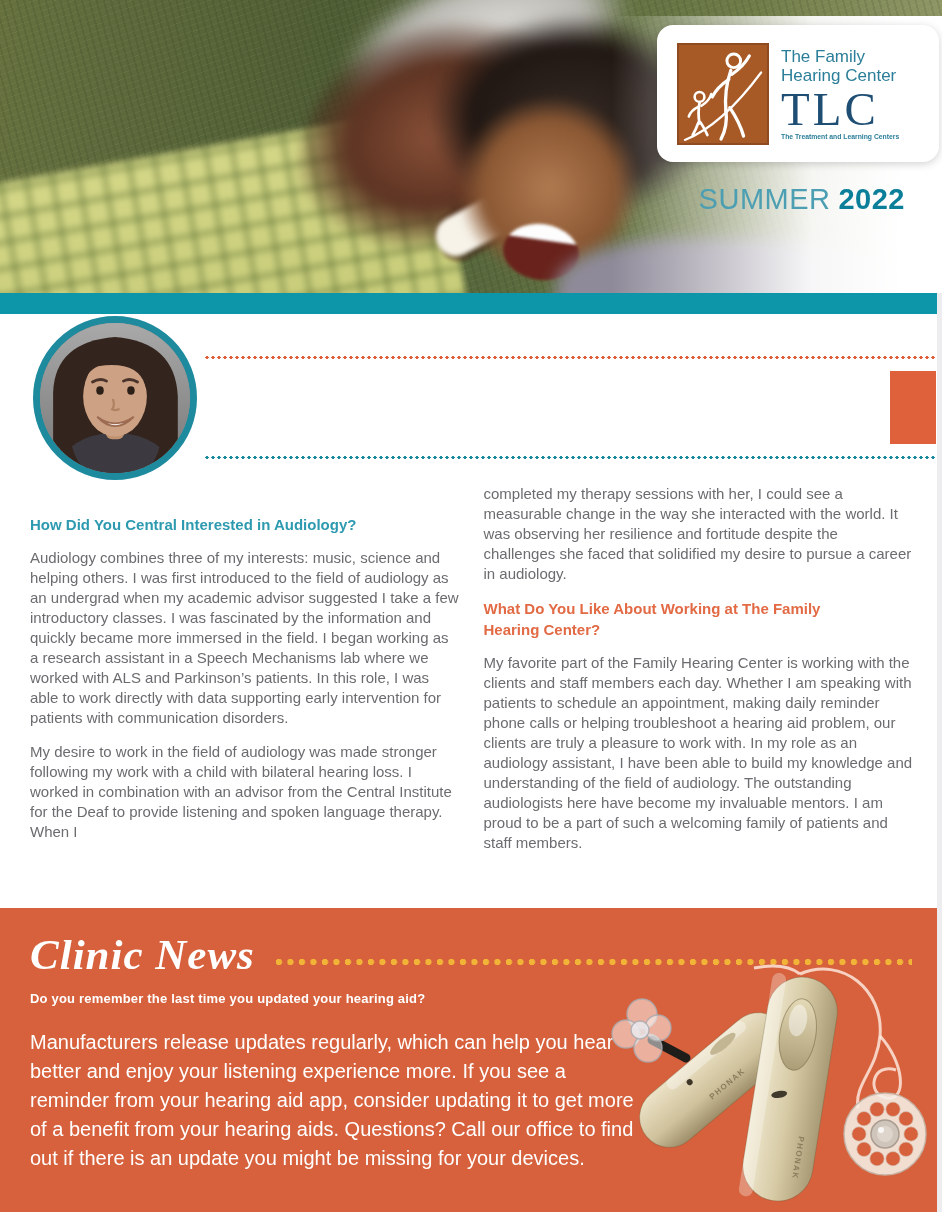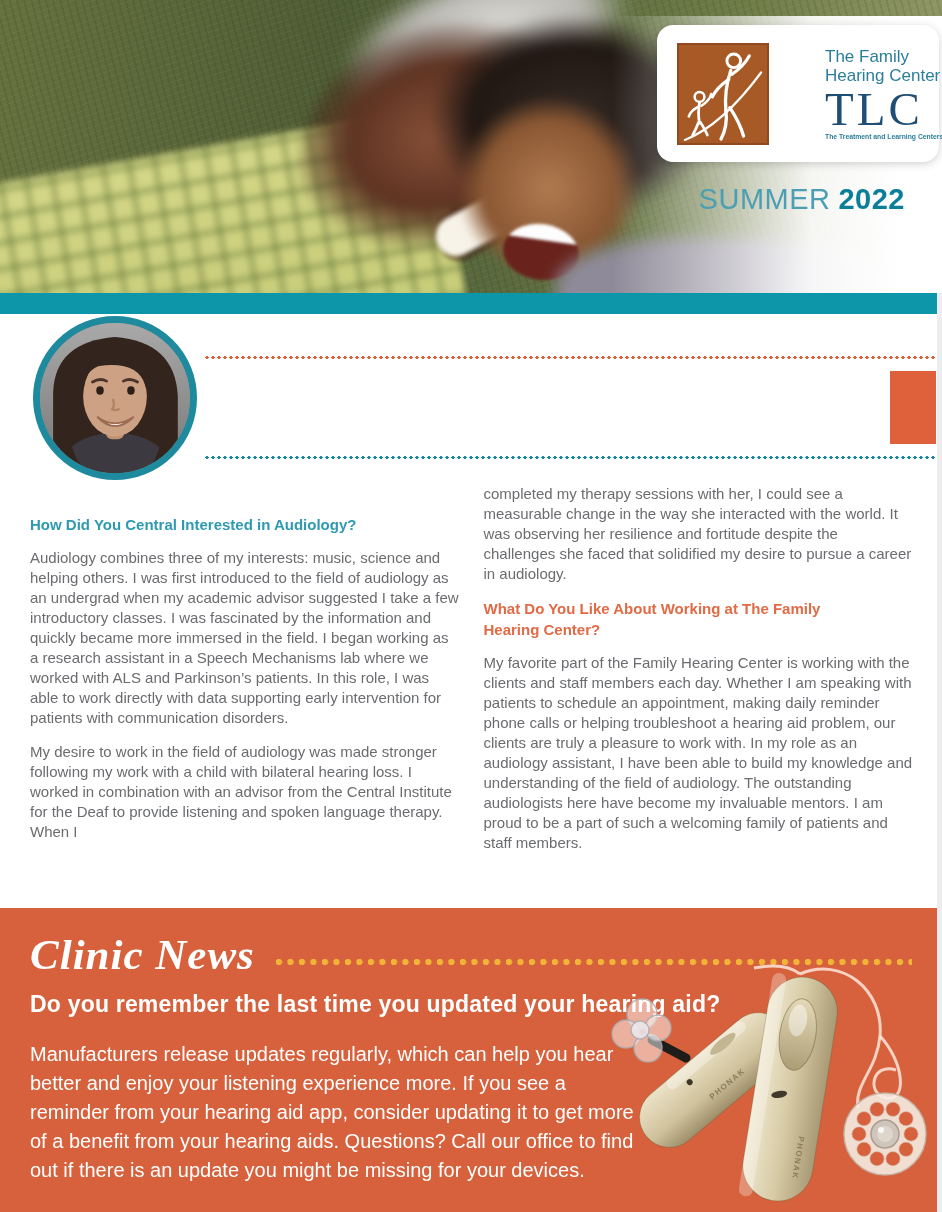--- a/index.html
+++ b/index.html
@@ -31,21 +31,21 @@
   .boy-face { left:452px; top:92px; width:192px; height:214px; transform:rotate(6deg); filter:blur(4px);
      background:radial-gradient(closest-side at 50% 45%,#b07a50,#8a5733 70%,transparent 96%); }
   .boy-mouth { left:503px; top:224px; width:76px; height:56px; transform:rotate(8deg); filter:blur(1.5px);
      background:linear-gradient(#fdfdfd 0 16px,#69231c 16px); }
   .boy-shirt { left:556px; top:238px; width:330px; height:120px; border-radius:40%; filter:blur(8px); background:#8f8a99; }
   .hero .fade { position:absolute; right:0; top:16px; bottom:0; width:330px; border-radius:0;
      background:linear-gradient(to left,#ffffff 0 40px, rgba(255,255,255,.93) 130px, rgba(255,255,255,0) 100%); }
 
   
   .logo-card { position:absolute; top:25px; right:3px; width:282px; height:137px; background:#fff;
-     border-radius:16px; box-shadow:0 2px 8px rgba(0,0,0,.18); display:flex; align-items:center; padding:10px 12px 10px 20px;gap:44px; }
+     border-radius:16px; box-shadow:0 2px 8px rgba(0,0,0,.18); display:flex; align-items:center; padding:10px 12px 10px 20px; }
   .logo-mark { width:92px; height:102px; background:#a85a26; border:2px solid #8f4a1f; flex:0 0 auto; }
   .logo-mark svg { width:100%; height:100%; display:block; }
   .logo-text { margin-left:12px; line-height:1.12; }
   .logo-name { color:#2b7e99; font-size:17px; font-weight:500; }
   .logo-acronym { font-family:"Liberation Serif", serif; color:#1f4e74; font-size:47px; line-height:.95; letter-spacing:3px; margin-top:2px; }
   .logo-tagline { color:#2b7e99; font-size:6.8px; font-weight:700; white-space:nowrap; margin-top:1px; }
   .masthead { position:absolute; top:183px; right:37px; font-size:29px; letter-spacing:.5px; }
   .masthead .season { color:#4c9fb2; font-weight:400; }
   .masthead .year { color:#0b7e99; font-weight:700; margin-left:8px; }
 
@@ -75,21 +75,21 @@
   .col h3.teal { color:#2d9ab0; }
   .col h3.orange { color:#e26a44; margin-top:14px; }
   .col p { margin-bottom:14px; }
 
   
   .clinic { position:relative; width:942px; height:304px; background:#d6613c; color:#fff; padding:16px 30px 0 30px; overflow:hidden; }
   .clinic-head { display:flex; align-items:center; gap:20px; margin-top:6px; }
   .clinic-head h2 { font-family:"Liberation Serif", serif; font-style:italic; font-weight:700; font-size:43px; letter-spacing:1px; }
   .dots-yellow { flex:1; height:8px; margin-top:14px; background-repeat:repeat-x;
      background-image:radial-gradient(circle at 4px 4px,#f2b437 3px,transparent 3.4px); background-size:11.5px 8px; }
-  .clinic-lead { font-size:23px; font-weight:700; margin-top:12px; letter-spacing:.2px; }
+  .clinic-lead { font-size:13px; font-weight:700; margin-top:12px; letter-spacing:.2px; }
   .clinic-body { font-size:20px; line-height:29px; margin-top:22px; max-width:618px; font-weight:400; }
   .aids { position:absolute; right:6px; bottom:0; width:332px; height:250px; }
   .aids svg { width:100%; height:100%; display:block; }
 
   .edge-strip { position:absolute; right:0; top:293px; bottom:0; width:5px; background:#ededef; }
 </style>
 </head>
 <body>
 
 <div class="page">

